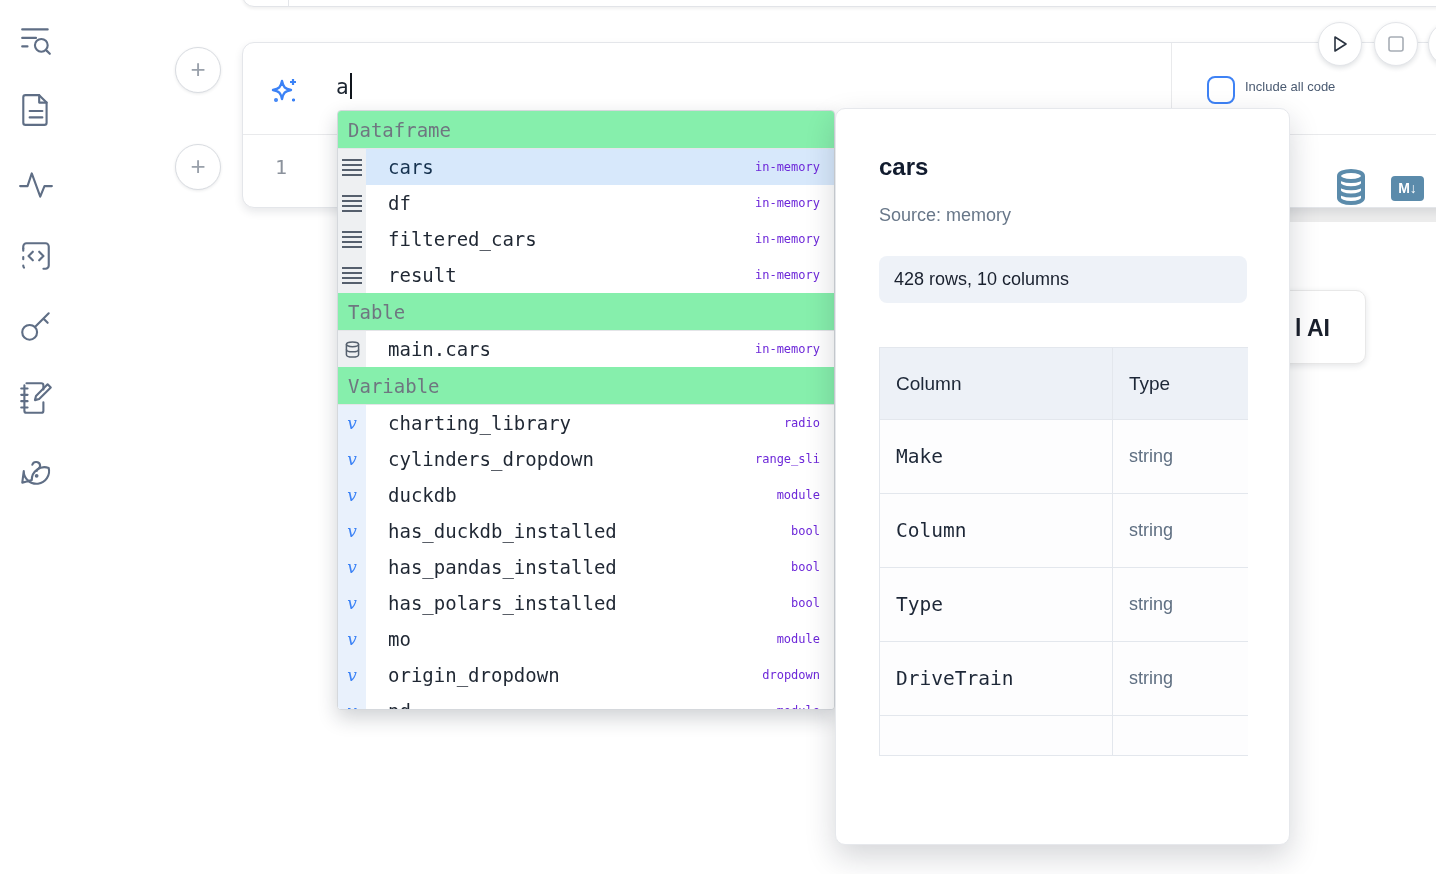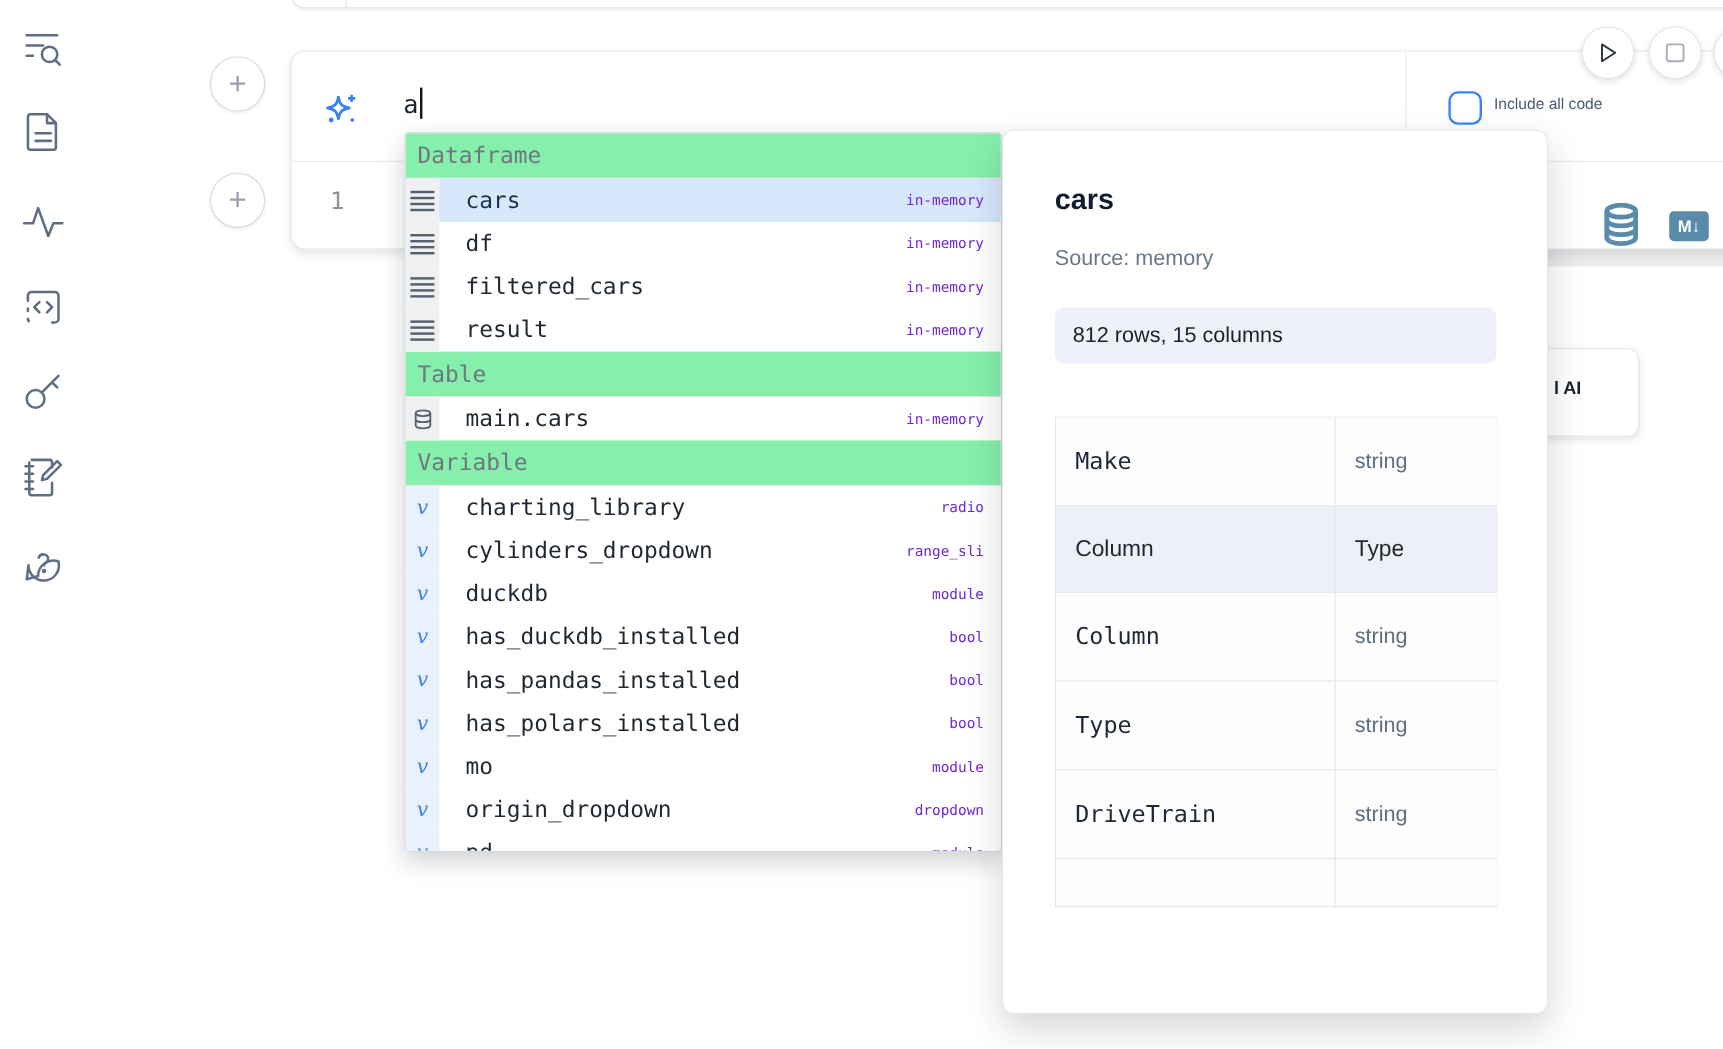--- a/index.html
+++ b/index.html
@@ -56,21 +56,21 @@
   .circle-btn { position:absolute; width:44px; height:44px; border-radius:50%; background:#fff;
                 border:1px solid #e3e5e9; box-shadow:0 2px 5px rgba(30,40,60,.14);
                 display:flex; align-items:center; justify-content:center; z-index:6; }
 
   
   .out-strip { position:absolute; left:900px; top:208px; width:536px; height:14px;
                background:#ececec; z-index:2; }
   .ai-btn { position:absolute; left:1242px; top:290px; width:124px; height:74px; background:#fff;
             border:1px solid #e8e8e8; border-radius:10px; box-shadow:0 2px 6px rgba(30,40,60,.12);
             z-index:10; }
-  .ai-btn span { position:absolute; left:52px; top:24px; font-weight:bold; font-size:15px; color:#1a202c; }
+  .ai-btn span { position:absolute; left:52px; top:24px; font-weight:bold; font-size:23px; color:#1a202c; }
 
   
   .ac { position:absolute; left:337px; top:110px; width:498px; height:600px; background:#fff;
         border:1px solid #d5d8dc; border-radius:4px; overflow:hidden; z-index:20;
         box-shadow:0 8px 20px rgba(20,30,45,.20);
         font-family:"DejaVu Sans Mono", monospace; }
   .ac-header { height:38px; line-height:38px; background:#86efac; color:#6f7680;
                font-size:19px; padding-left:10px; border-bottom:1px solid #e4e5e8; }
   .ac-row { height:36px; display:flex; align-items:stretch; background:#fff; cursor:pointer; }
   .ac-gutter { width:28px; flex:0 0 28px; background:#eef0f2; display:flex;
@@ -352,36 +352,36 @@
       <div class="ac-main">
           <span class="ac-name">pd</span>
         <span class="ac-type">module</span>
         </div>
     </div>
   </div>
 
   <div class="popup">
     <div class="popup-title">cars</div>
     <div class="popup-source">Source: memory</div>
-    <div class="popup-badge">812 rows, 15 columns</div>
+    <div class="popup-badge">428 rows, 10 columns</div>
 
     <div class="schema-wrap">
       <table class="schema">
         <colgroup>
             <col style="width:233px">
             <col style="width:136px">
           </colgroup>
         <tbody>
             <tr>
+          <th>Column</th>
+          <th>Type</th>
+        </tr>
+        <tr>
           <td class="col-name">Make</td>
           <td class="col-type">string</td>
-        </tr>
-        <tr>
-          <th>Column</th>
-          <th>Type</th>
         </tr>
         <tr>
           <td class="col-name">Column</td>
           <td class="col-type">string</td>
         </tr>
         <tr>
           <td class="col-name">Type</td>
           <td class="col-type">string</td>
         </tr>
         <tr>

